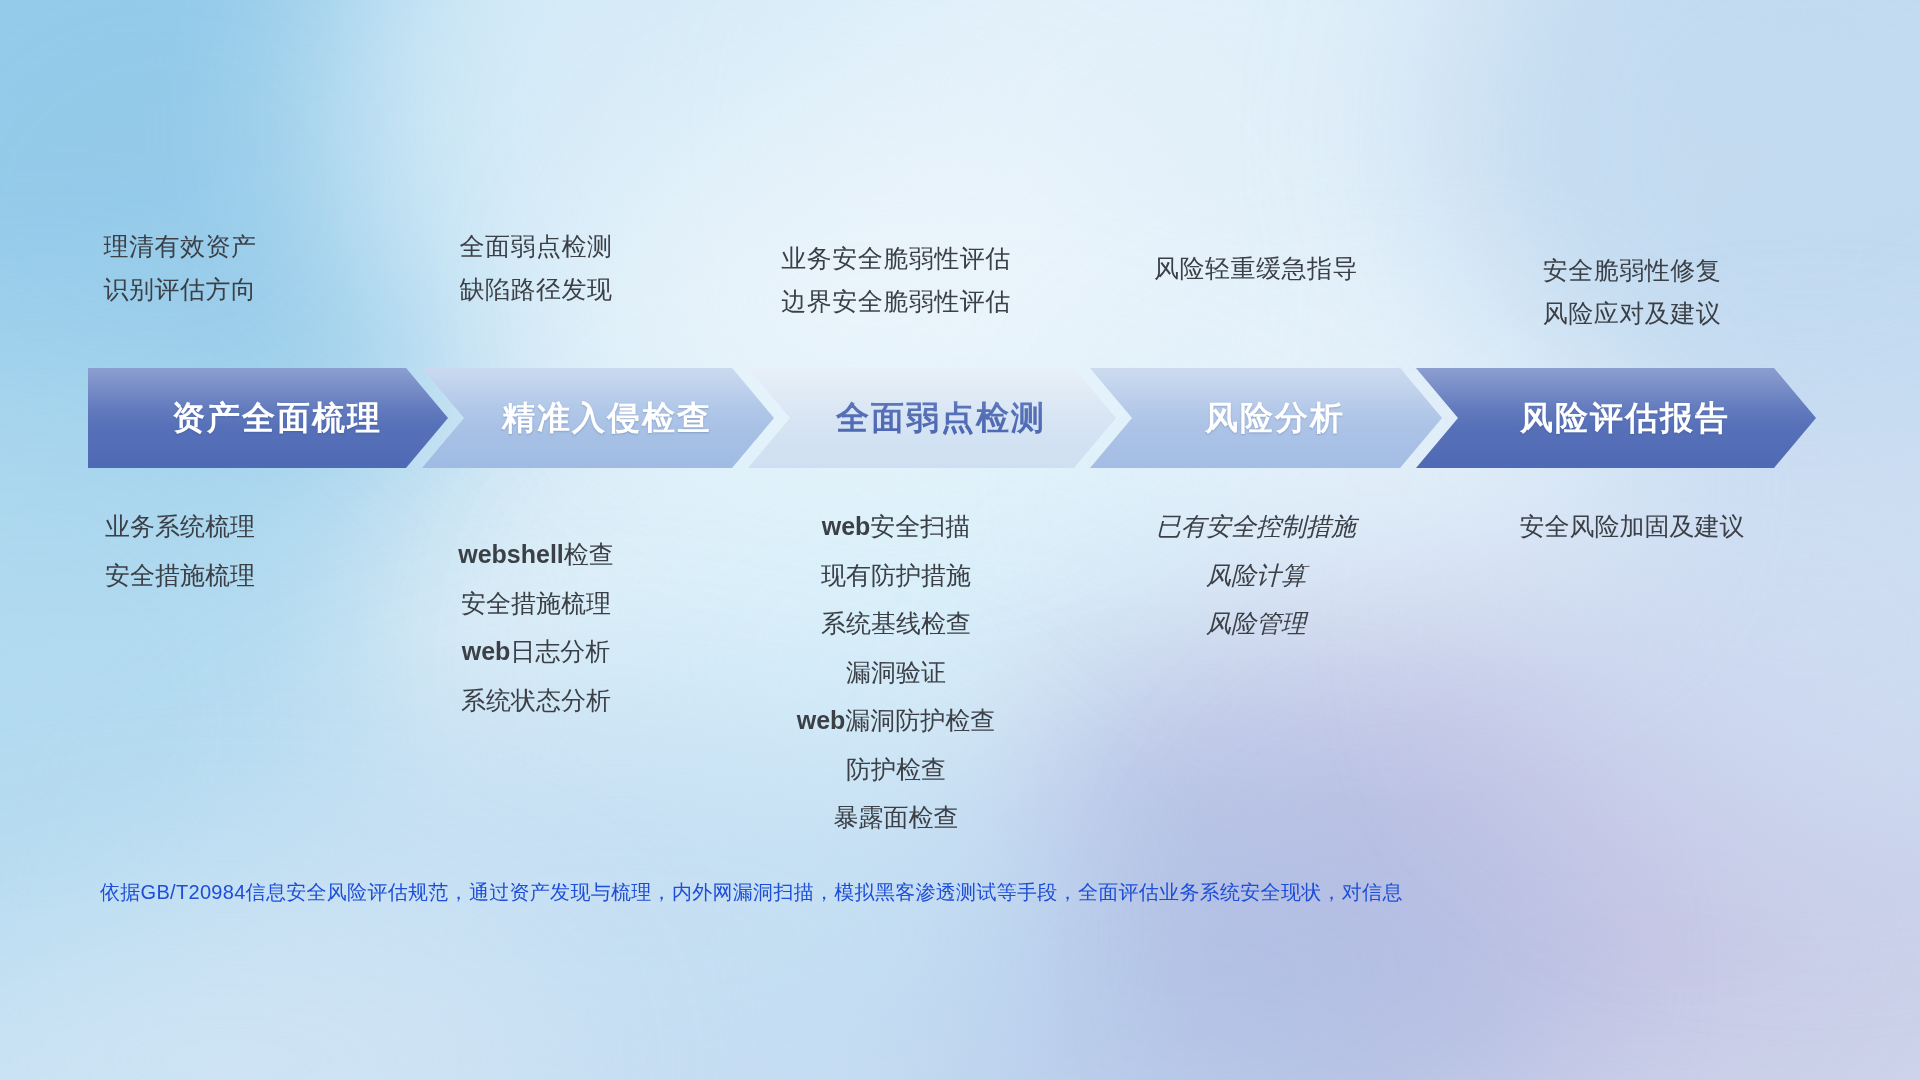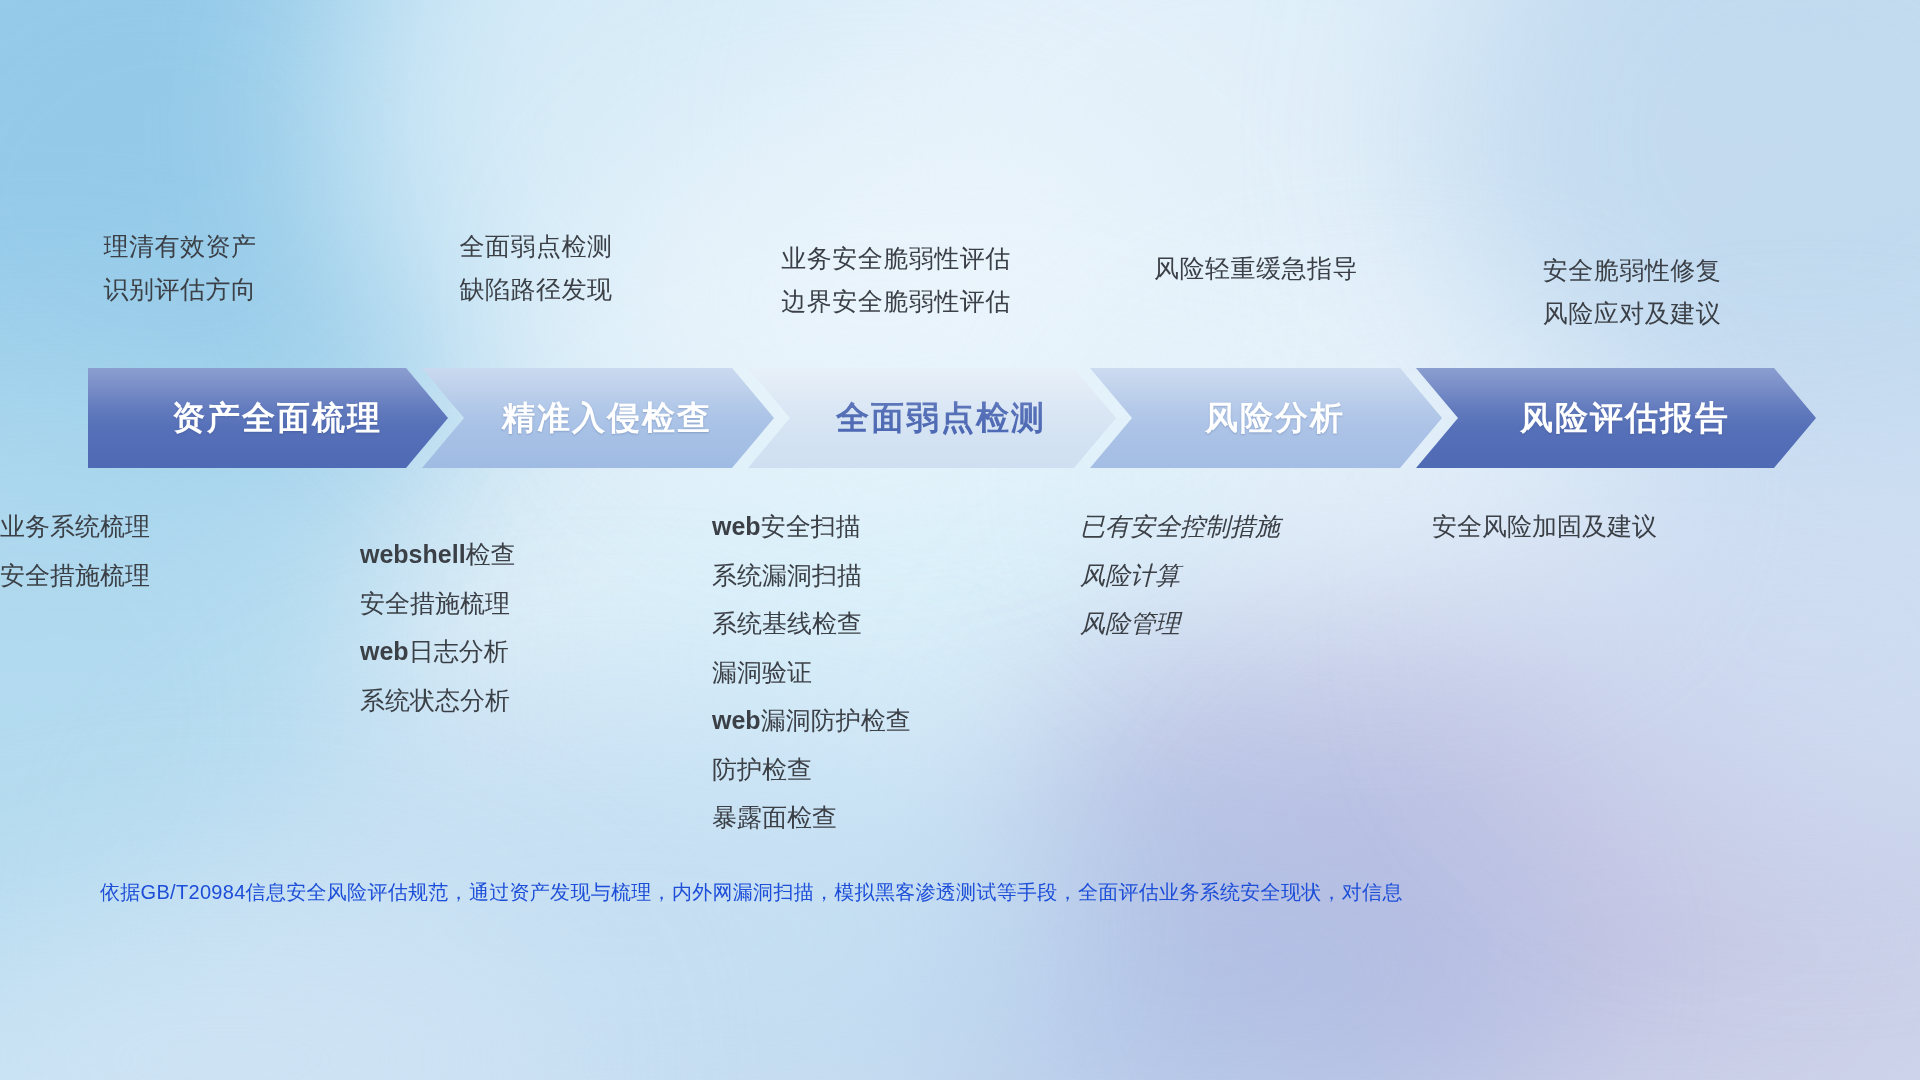--- a/index.html
+++ b/index.html
@@ -100,21 +100,21 @@
     pointer-events:none;
   }
 
   
   .bot-row{
     position:absolute; left:0; top:510px; width:1920px;
     display:flex;
   }
   .bot-col{
     flex:0 0 auto; display:flex; flex-direction:column;
-    align-items:flex-start; gap:16px;
+    align-items:center; gap:16px;
   }
   .item{
     font-size:25px; color:#3b3f46; white-space:nowrap; line-height:1.3;
   }
   .item .en{ font-weight:bold; letter-spacing:0; }
 
   
   .footer{
     position:absolute; left:100px; top:875px; width:1560px;
     font-size:20px; line-height:1.75; color:#1d4ed8;
@@ -202,21 +202,21 @@
 
       <div class="bot-col" style="width:352px;margin-top:28px;">
         <div class="item"><span class="en">webshell</span><span>检查</span></div>
         <div class="item">安全措施梳理</div>
         <div class="item"><span class="en">web</span><span>日志分析</span></div>
         <div class="item">系统状态分析</div>
       </div>
 
       <div class="bot-col" style="width:368px;">
         <div class="item"><span class="en">web</span><span>安全扫描</span></div>
-        <div class="item">系统漏洞扫描</div>
+        <div class="item">现有防护措施</div>
         <div class="item">系统基线检查</div>
         <div class="item">漏洞验证</div>
         <div class="item"><span class="en">web</span><span>漏洞防护检查</span></div>
         <div class="item">防护检查</div>
         <div class="item">暴露面检查</div>
       </div>
 
       <div class="bot-col" style="width:352px;font-style:italic;">
         <div class="item">已有安全控制措施</div>
         <div class="item">风险计算</div>

